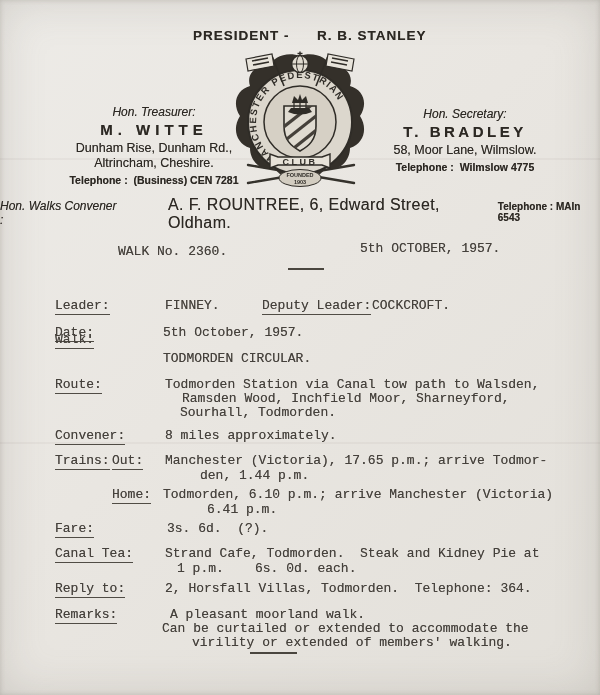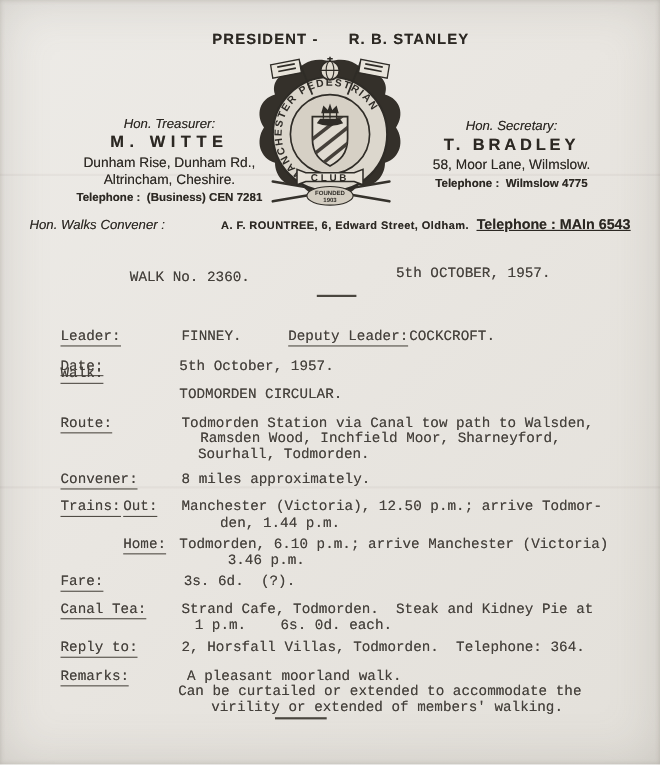--- a/index.html
+++ b/index.html
@@ -14,22 +14,22 @@
   .pres-line{position:absolute;top:28px;left:0;width:536px;height:16px;}
   .pres-line span{position:absolute;font-size:13.5px;font-weight:600;letter-spacing:1px;}
   .officer-block{position:absolute;text-align:center;margin-top:29px;}
   .hon-title{font-style:italic;font-size:12px;margin-bottom:2px;}
   .officer-name{font-size:15px;font-weight:600;letter-spacing:5px;margin-bottom:3px;white-space:pre;}
   .addr{font-size:12.5px;line-height:15px;}
   .phone{font-size:10.5px;font-weight:600;margin-top:3px;white-space:pre;}
   .convener-line{position:absolute;top:196px;left:0;width:600px;display:flex;
     justify-content:center;align-items:baseline;gap:7px;}
   .conv-title{font-style:italic;font-size:12px;}
-  .conv-details{font-size:10px;font-weight:700;letter-spacing:0.4px;margin-left:44px;}
-  .conv-phone{font-size:13px;font-weight:600;text-decoration:underline;}
+  .conv-details{font-size:16px;font-weight:400;letter-spacing:0.4px;margin-left:44px;}
+  .conv-phone{font-size:10px;font-weight:600;}
   
   .tw{position:absolute;font-family:"Liberation Mono","DejaVu Sans Mono",monospace;
       font-size:13px;line-height:15px;color:#45413c;white-space:pre;
       text-shadow:0 0 0.6px rgba(70,65,58,0.65);}
   .lbl{border-bottom:1.3px solid #504c45;padding-bottom:0.5px;}
   .dash{position:absolute;height:2px;background:#4a463f;}
   
   .crest{position:absolute;left:226px;top:50px;width:148px;height:142px;}
 </style>
 </head>
@@ -164,25 +164,25 @@
   <span class="tw lbl" style="left:55px;top:377px">Route:</span>
   <span class="tw" style="left:165px;top:377px">Todmorden Station via Canal tow path to Walsden,</span>
   <span class="tw" style="left:182px;top:391px">Ramsden Wood, Inchfield Moor, Sharneyford,</span>
   <span class="tw" style="left:180px;top:405px">Sourhall, Todmorden.</span>
 
   <span class="tw lbl" style="left:55px;top:428px">Convener:</span>
   <span class="tw" style="left:165px;top:428px">8 miles approximately.</span>
 
   <span class="tw lbl" style="left:55px;top:453px">Trains:</span>
   <span class="tw lbl" style="left:112px;top:453px">Out:</span>
-  <span class="tw" style="left:165px;top:453px">Manchester (Victoria), 12.50 p.m.; arrive Todmor-</span>
+  <span class="tw" style="left:165px;top:453px">Manchester (Victoria), 17.65 p.m.; arrive Todmor-</span>
   <span class="tw" style="left:200px;top:468px">den, 1.44 p.m.</span>
   <span class="tw lbl" style="left:112px;top:487px">Home:</span>
   <span class="tw" style="left:163px;top:487px">Todmorden, 6.10 p.m.; arrive Manchester (Victoria)</span>
-  <span class="tw" style="left:207px;top:502px">3.46 p.m.</span>
+  <span class="tw" style="left:207px;top:502px">6.41 p.m.</span>
 
   <span class="tw lbl" style="left:55px;top:521px">Fare:</span>
   <span class="tw" style="left:167px;top:521px">3s. 6d.  (?).</span>
 
   <span class="tw lbl" style="left:55px;top:546px">Canal Tea:</span>
   <span class="tw" style="left:165px;top:546px">Strand Cafe, Todmorden.  Steak and Kidney Pie at</span>
   <span class="tw" style="left:177px;top:561px">1 p.m.    6s. 0d. each.</span>
 
   <span class="tw lbl" style="left:55px;top:581px">Reply to:</span>
   <span class="tw" style="left:165px;top:581px">2, Horsfall Villas, Todmorden.  Telephone: 364.</span>

